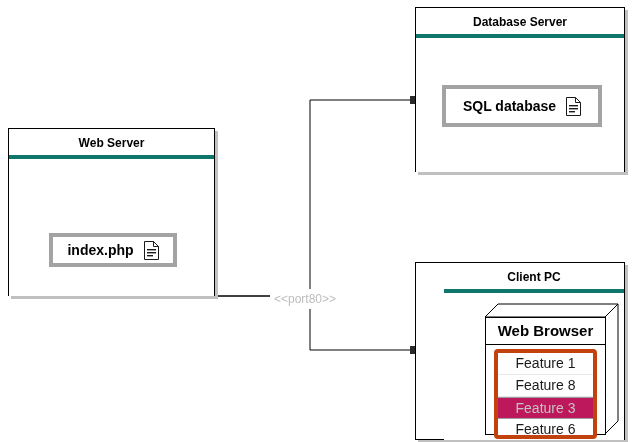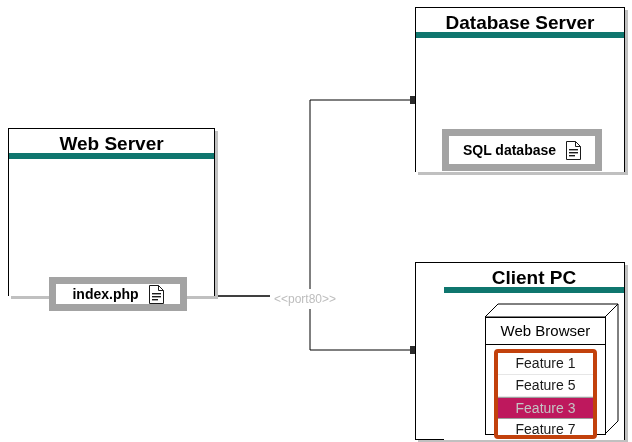--- a/index.html
+++ b/index.html
@@ -24,49 +24,48 @@
     box-sizing: border-box;
     background: #ffffff;
     border: 1px solid #000000;
     box-shadow: 3px 3px 0 0 #c0c0c0;
   }
   .node-header {
     box-sizing: border-box;
     height: 30px;
     line-height: 29px;
     text-align: center;
-    font-size: 19px;
+    font-size: 12px;
     font-weight: bold;
     color: #000000;
-    border-bottom: 6px solid #0f766e;
+    border-bottom: 4px solid #0f766e;
     background: #ffffff;
     white-space: nowrap;
     overflow: hidden;
   }
   .node-body {
     position: relative;
     box-sizing: border-box;
     background: #ffffff;
   }
 
   
   .artifact {
     position: absolute;
     box-sizing: border-box;
     background: #ffffff;
-    border: 7px solid #a3a3a3;
+    border: 4px solid #a3a3a3;
     display: flex;
     align-items: center;
     justify-content: center;
     gap: 10px;
     font-size: 14px;
     font-weight: bold;
     color: #000000;
     white-space: nowrap;
-    margin-top: 44px;
   }
   .artifact-label { display: inline-block; }
   .doc-icon {
     display: inline-block;
     width: 15px;
     height: 19px;
     flex: 0 0 auto;
   }
 
   
@@ -84,21 +83,21 @@
     box-sizing: border-box;
     background: #ffffff;
     border: 1px solid #000000;
   }
   .box3d-title {
     box-sizing: border-box;
     height: 27px;
     line-height: 26px;
     text-align: center;
     font-size: 15px;
-    font-weight: normal;
+    font-weight: bold;
     color: #000000;
     border-bottom: 1px solid #000000;
     white-space: nowrap;
   }
 
   
   .feature-list {
     position: absolute;
     box-sizing: border-box;
     background: #ffffff;
@@ -153,21 +152,21 @@
 
   <div class="stub" style="left:410px; top:96px;  width:5px; height:8px;"></div>
   <div class="stub" style="left:410px; top:346px; width:5px; height:8px;"></div>
 
   <div class="port-label" style="left:270px; top:289px;">&lt;&lt;port80&gt;&gt;</div>
 
   <div class="node" style="left:8px; top:128px; width:207px; height:168px;">
     <div class="node-header">Web Server</div>
     <div class="node-body" style="height:137px;">
 
-      <div class="artifact" style="left:40px; top:74px; width:138px; height:34px;">
+      <div class="artifact" style="left:40px; top:74px; width:128px; height:34px;">
         <span class="artifact-label">index.php</span>
         <span class="doc-icon">
           <svg width="15" height="19" viewBox="0 0 15 19">
             <path d="M0.5 0.5 H9.5 L14.5 5.5 V18.5 H0.5 Z" fill="#ffffff" stroke="#1a1a1a" stroke-width="1"></path>
             <path d="M9.5 0.5 V5.5 H14.5" fill="none" stroke="#1a1a1a" stroke-width="1"></path>
             <rect x="3" y="8" width="9" height="1.4" fill="#1a1a1a"></rect>
             <rect x="3" y="11" width="9" height="1.4" fill="#1a1a1a"></rect>
             <rect x="3" y="14" width="6" height="1.4" fill="#1a1a1a"></rect>
           </svg>
         </span>
@@ -207,23 +206,23 @@
           <path d="M1 16 L14 3 L134 3 L121 16 Z" fill="#ffffff" stroke="#000000" stroke-width="1"></path>
 
           <path d="M121 16 L134 3 L134 120 L121 133 Z" fill="#ffffff" stroke="#000000" stroke-width="1"></path>
         </svg>
 
         <div class="box3d-face" style="left:1px; top:16px; width:121px; height:118px;">
           <div class="box3d-title">Web Browser</div>
 
           <div class="feature-list" style="left:8px; top:31px; width:103px; height:90px;">
             <div class="feature-item">Feature 1</div>
-            <div class="feature-item">Feature 5</div>
+            <div class="feature-item">Feature 8</div>
             <div class="feature-item disabled">Feature 3</div>
-            <div class="feature-item">Feature 7</div>
+            <div class="feature-item">Feature 6</div>
           </div>
         </div>
 
       </div>
 
     </div>
   </div>
 
 </div>
 

